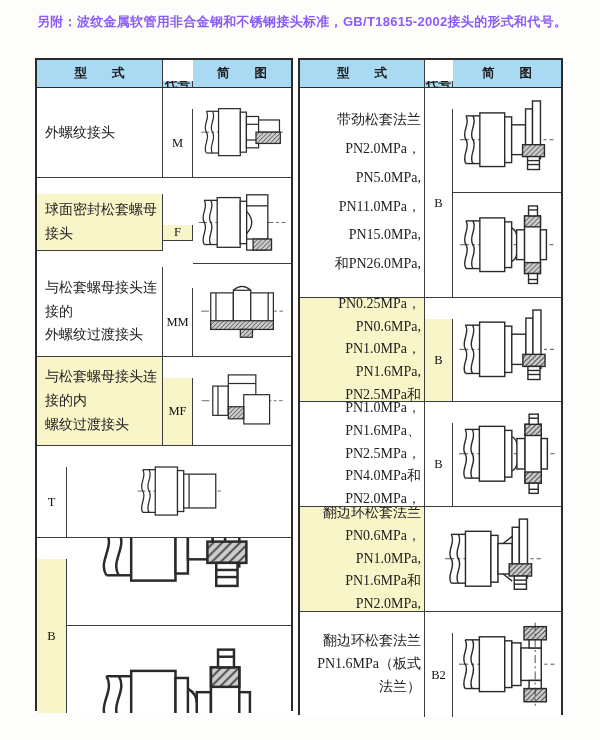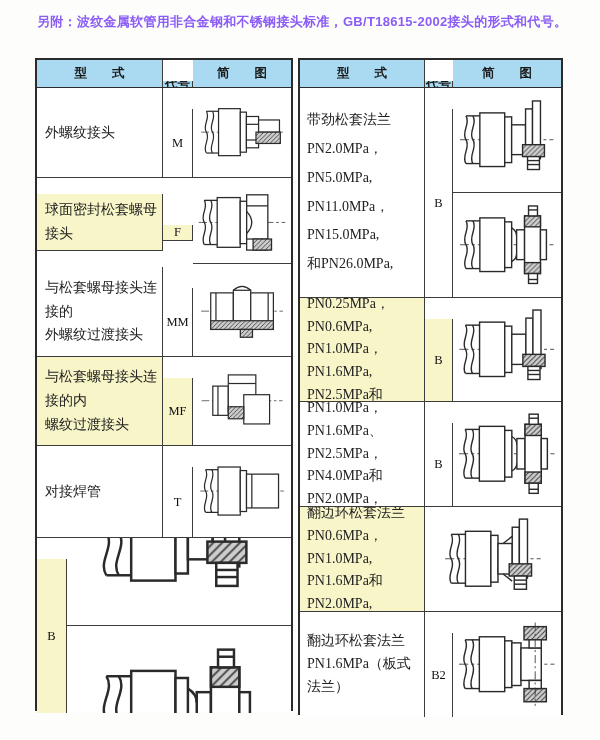--- a/index.html
+++ b/index.html
@@ -53,21 +53,21 @@
   .hL3{height:90px;flex:0 0 90px;} .hL4{height:89px;flex:0 0 89px;}
   .hL5{height:92px;flex:0 0 92px;} .hL6{height:175px;flex:0 0 175px;}
   
   .hR1{height:210px;flex:0 0 210px;} .hR2{height:104px;flex:0 0 104px;}
   .hR3{height:105px;flex:0 0 105px;} .hR4{height:105px;flex:0 0 105px;}
   .hR5{height:105px;flex:0 0 105px;}
   .c-type span{
     display:block;padding:4px 3px 4px 8px;
     font-size:14px;line-height:1.7;white-space:pre-line;color:#222;
   }
-  .tbl-right .c-type span{padding-left:7px;line-height:1.62;}
+  .tbl-right .c-type span{padding-left:7px;line-height:1.62;text-align:right;}
   .roomy span{line-height:2.05 !important;}
   .c-code{justify-content:center;font-size:12.5px;color:#111;margin-top:21px;}
   .yl{background:#f8f5c8 !important;}
   
   .c-dia svg.diag{width:94%;height:88%;}
   .c-dia.split{flex-direction:column;padding:0;align-items:stretch;}
   .c-dia.split .half{
     flex:1;display:flex;align-items:center;justify-content:center;
     border-bottom:1px solid #3c3c3c;
   }
@@ -235,23 +235,20 @@
       </div>
     <div class="cell c-code yl">MF</div>
     <div class="cell c-dia">
       <svg class="diag" viewBox="0 0 100 90">
           <use href="#d4"></use>
         </svg>
     </div>
   </div>
 
   <div class="row hL5">
-    <div class="cell c-type">
-        <span>对接焊管</span>
-      </div>
     <div class="cell c-code">T</div>
     <div class="cell c-dia">
       <svg class="diag" viewBox="0 0 100 90">
           <use href="#d5"></use>
         </svg>
     </div>
   </div>
 
   <div class="row hL6">
     <div class="cell c-code yl">B</div>

